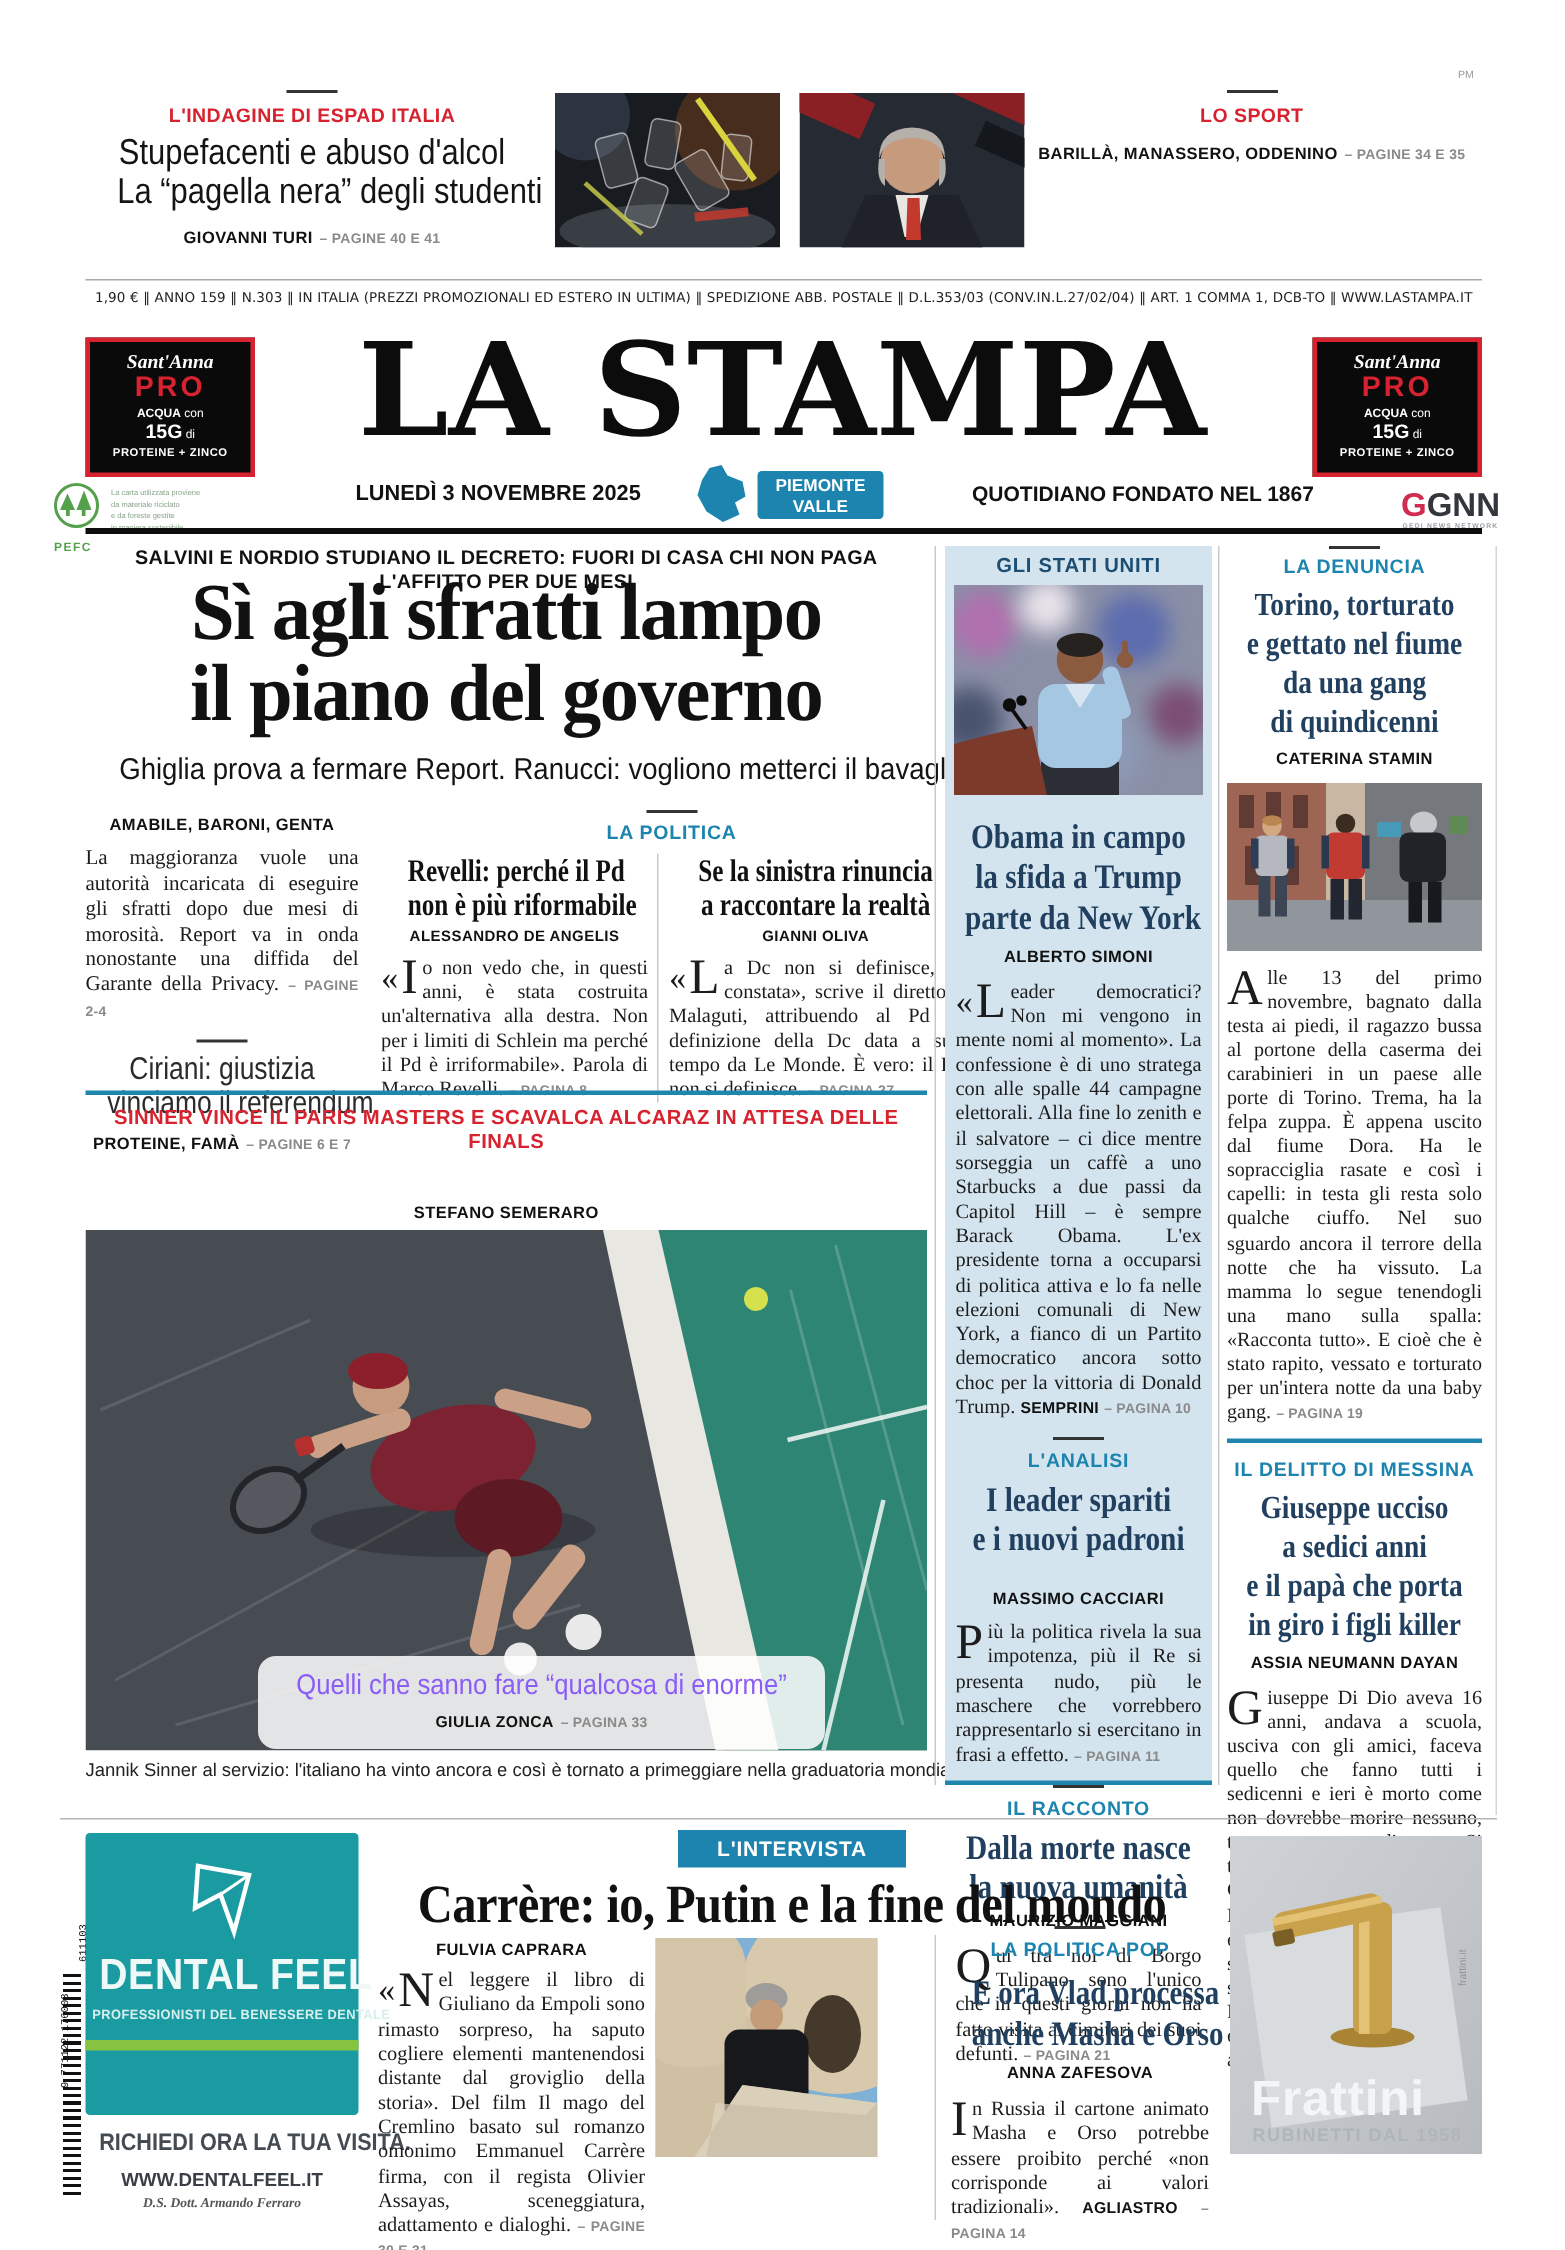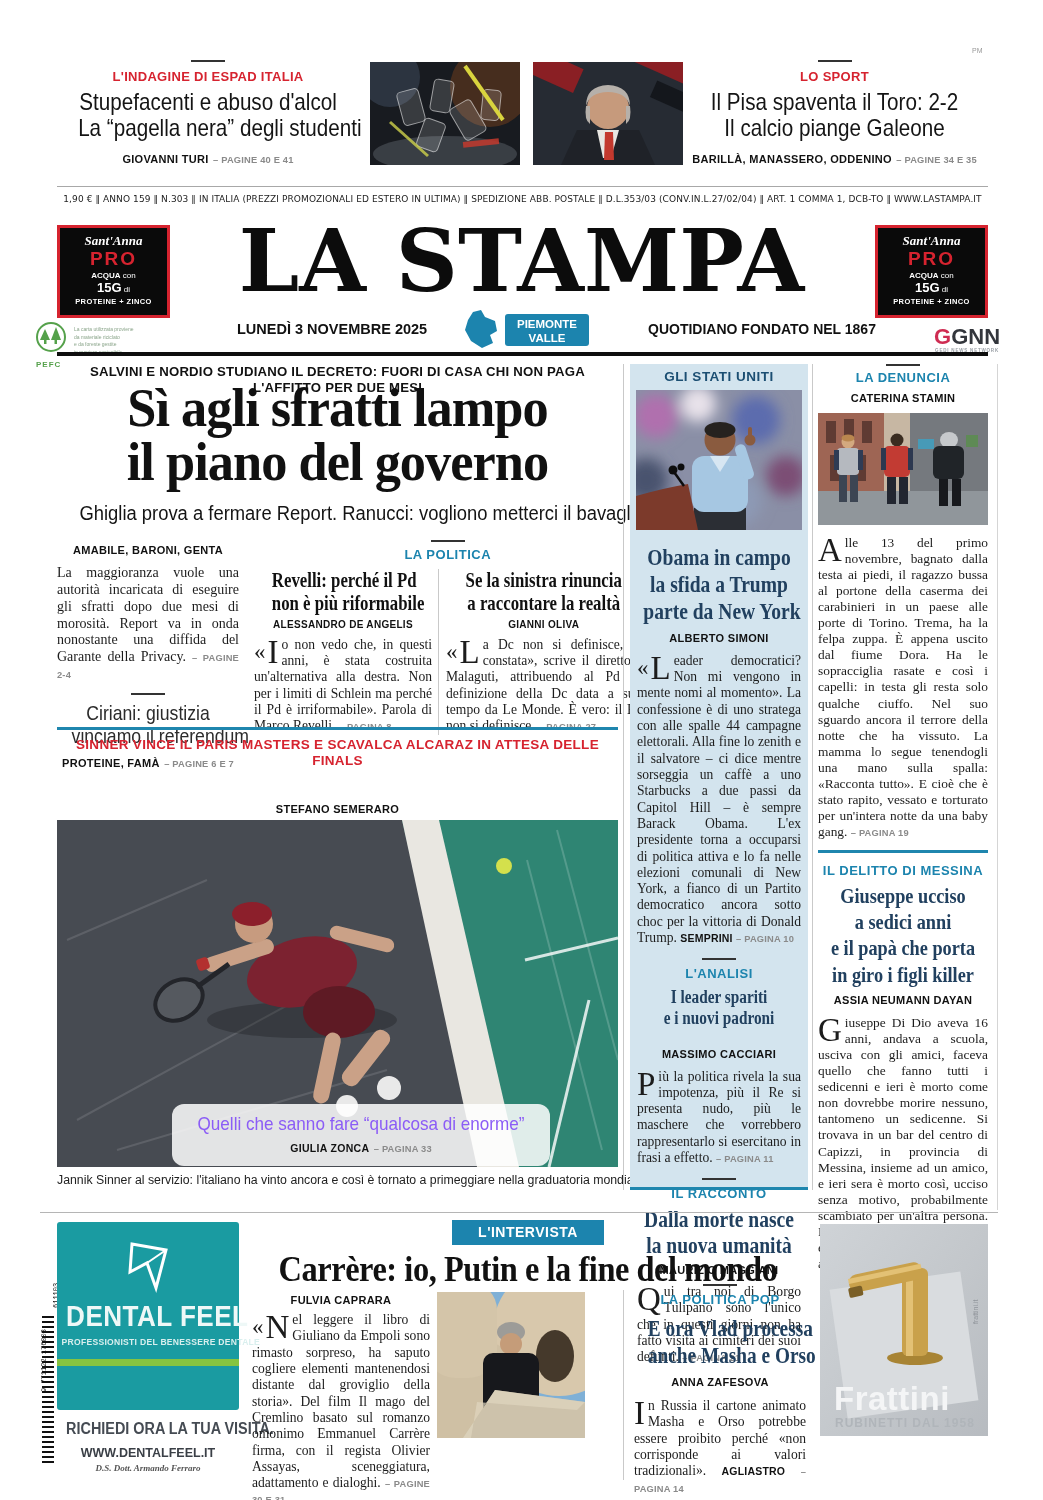--- a/index.html
+++ b/index.html
@@ -73,24 +73,20 @@
     <polygon points="64,68 86,68 78,96 70,96" fill="#e8e6e2"></polygon>
     <polygon points="72,70 80,70 81,98 71,98" fill="#c3392e"></polygon>
     <circle cx="75" cy="46" r="21" fill="#c69a7c"></circle>
     <path d="M53,44 Q53,24 75,23 Q97,24 97,44 Q93,30 75,30 Q57,30 53,44 Z" fill="#b6b0aa"></path>
     <path d="M53,44 Q51,58 57,62 L57,44 Z" fill="#b6b0aa"></path>
     <path d="M97,44 Q99,58 93,62 L93,44 Z" fill="#b6b0aa"></path>
   </svg>
   <div class="abs ctr" style="left:686px;top:60px;width:297px;">
     <div class="minirule"></div>
     <div class="kicker-red" style="margin-top:7px;">LO SPORT</div>
-    <div class="teaser-h" style="margin-top:4px;">
-        <span class="fit" style="--fx:.86">Il Pisa spaventa il Toro: 2-2</span>
-        <span class="fit" style="--fx:.86">Il calcio piange Galeone</span>
-      </div>
     <div style="margin-top:8px;"><span class="byline">BARILLÀ, MANASSERO, ODDENINO</span> <span class="pg">– PAGINE 34 E 35</span></div>
   </div>
 
   <div class="abs" style="left:57px;top:186px;width:931px;height:1px;background:#a8a8a8;"></div>
 
   <div class="abs ctr" style="left:57px;top:194px;width:931px;font:500 9px 'DejaVu Sans',sans-serif;color:#222;letter-spacing:.1px;">1,90 € ‖ ANNO 159 ‖ N.303 ‖ IN ITALIA (PREZZI PROMOZIONALI ED ESTERO IN ULTIMA) ‖ SPEDIZIONE ABB. POSTALE ‖ D.L.353/03 (CONV.IN.L.27/02/04) ‖ ART. 1 COMMA 1, DCB-TO ‖ WWW.LASTAMPA.IT</div>
 
   <div class="abs ctr" style="left:57px;top:225px;width:107px;height:87px;background:#0a0a0a;border:3px solid var(--red);color:#fff;">
     <div style="font:italic 700 13px var(--serif);margin-top:5px;">Sant'Anna</div>
     <div style="font:900 19px var(--sans);color:var(--red);letter-spacing:2px;line-height:1;">PRO</div>
@@ -266,41 +262,47 @@
     <div class="ctr navy-h" style="margin-top:14px;font-size:23px;line-height:1.18;">
       <span class="fit" style="--fx:.85">Obama in campo</span>
       <span class="fit" style="--fx:.85">la sfida a Trump</span>
       <span class="fit" style="--fx:.85">parte da New York</span>
     </div>
     <div class="ctr byline" style="margin-top:6px;">ALBERTO SIMONI</div>
     <p class="body-p" style="margin:8px 7px 0;"><span class="qm">«</span><span class="dc">L</span><span>eader democratici? Non mi vengono in mente nomi al momento». La confessione è di uno stratega con alle spalle 44 campagne elettorali. Alla fine lo zenith e il salvatore – ci dice mentre sorseggia un caffè a uno Starbucks a due passi da Capitol Hill – è sempre Barack Obama. L'ex presidente torna a occuparsi di politica attiva e lo fa nelle elezioni comunali di New York, a fianco di un Partito democratico ancora sotto choc per la vittoria di Donald Trump.</span> <span class="sig">SEMPRINI</span> <span class="pg">– PAGINA 10</span></p>
 
     <div class="minirule" style="margin-top:12px;"></div>
     <div class="ctr label-blue" style="margin-top:6px;">L'ANALISI</div>
-    <div class="ctr navy-h" style="margin-top:5px;font-size:18px;line-height:1.15;">
+    <div class="ctr navy-h" style="margin-top:5px;font-size:23px;line-height:1.15;">
       <span class="fit" style="--fx:.85">I leader spariti</span>
       <span class="fit" style="--fx:.85">e i nuovi padroni</span>
     </div>
     <div class="ctr byline" style="margin-top:20px;">MASSIMO CACCIARI</div>
     <p class="body-p" style="margin:7px 7px 0;"><span class="qm"></span><span class="dc">P</span><span>iù la politica rivela la sua impotenza, più il Re si presenta nudo, più le maschere che vorrebbero rappresentarlo si esercitano in frasi a effetto.</span> <span class="pg">– PAGINA 11</span></p>
 
     <div class="minirule" style="margin-top:12px;"></div>
     <div class="ctr label-blue" style="margin-top:6px;">IL RACCONTO</div>
     <div class="ctr navy-h" style="margin-top:5px;font-size:23px;line-height:1.15;">
       <span class="fit" style="--fx:.85">Dalla morte nasce</span>
       <span class="fit" style="--fx:.85">la nuova umanità</span>
     </div>
     <div class="ctr byline" style="margin-top:4px;">MAURIZIO MAGGIANI</div>
     <p class="body-p" style="margin:7px 7px 0;"><span class="qm"></span><span class="dc">Q</span><span>ui tra noi di Borgo Tulipano sono l'unico che in questi giorni non ha fatto visita ai cimiteri dei suoi defunti.</span> <span class="pg">– PAGINA 21</span></p>
   </div>
   <div class="abs" style="left:630px;top:1187px;width:178px;height:3px;background:#1f86ae;"></div>
 
   <div class="abs" style="left:818px;top:364px;width:170px;">
     <div class="minirule"></div>
     <div class="ctr label-blue" style="margin-top:4px;">LA DENUNCIA</div>
+    <div class="ctr navy-h" style="margin-top:4px;font-size:21.5px;line-height:1.22;">
+      <span class="fit" style="--fx:.85">Torino, torturato</span>
+      <span class="fit" style="--fx:.85">e gettato nel fiume</span>
+      <span class="fit" style="--fx:.85">da una gang</span>
+      <span class="fit" style="--fx:.85">di quindicenni</span>
+    </div>
     <div class="ctr byline" style="margin-top:6px;">CATERINA STAMIN</div>
     <svg class="photo" style="display:block;margin:8px 0 0;" width="170" height="112" viewBox="0 0 170 112">
       <rect width="170" height="112" fill="#b6b9bd"></rect>
       <rect x="0" y="0" width="66" height="80" fill="#9e6554"></rect>
       <g fill="#5f3b33">
           <rect x="8" y="8" width="10" height="22"></rect>
           <rect x="26" y="6" width="10" height="24"></rect>
           <rect x="44" y="8" width="10" height="22"></rect>
           <rect x="12" y="42" width="12" height="26"></rect>
           <rect x="36" y="42" width="12" height="26"></rect>

